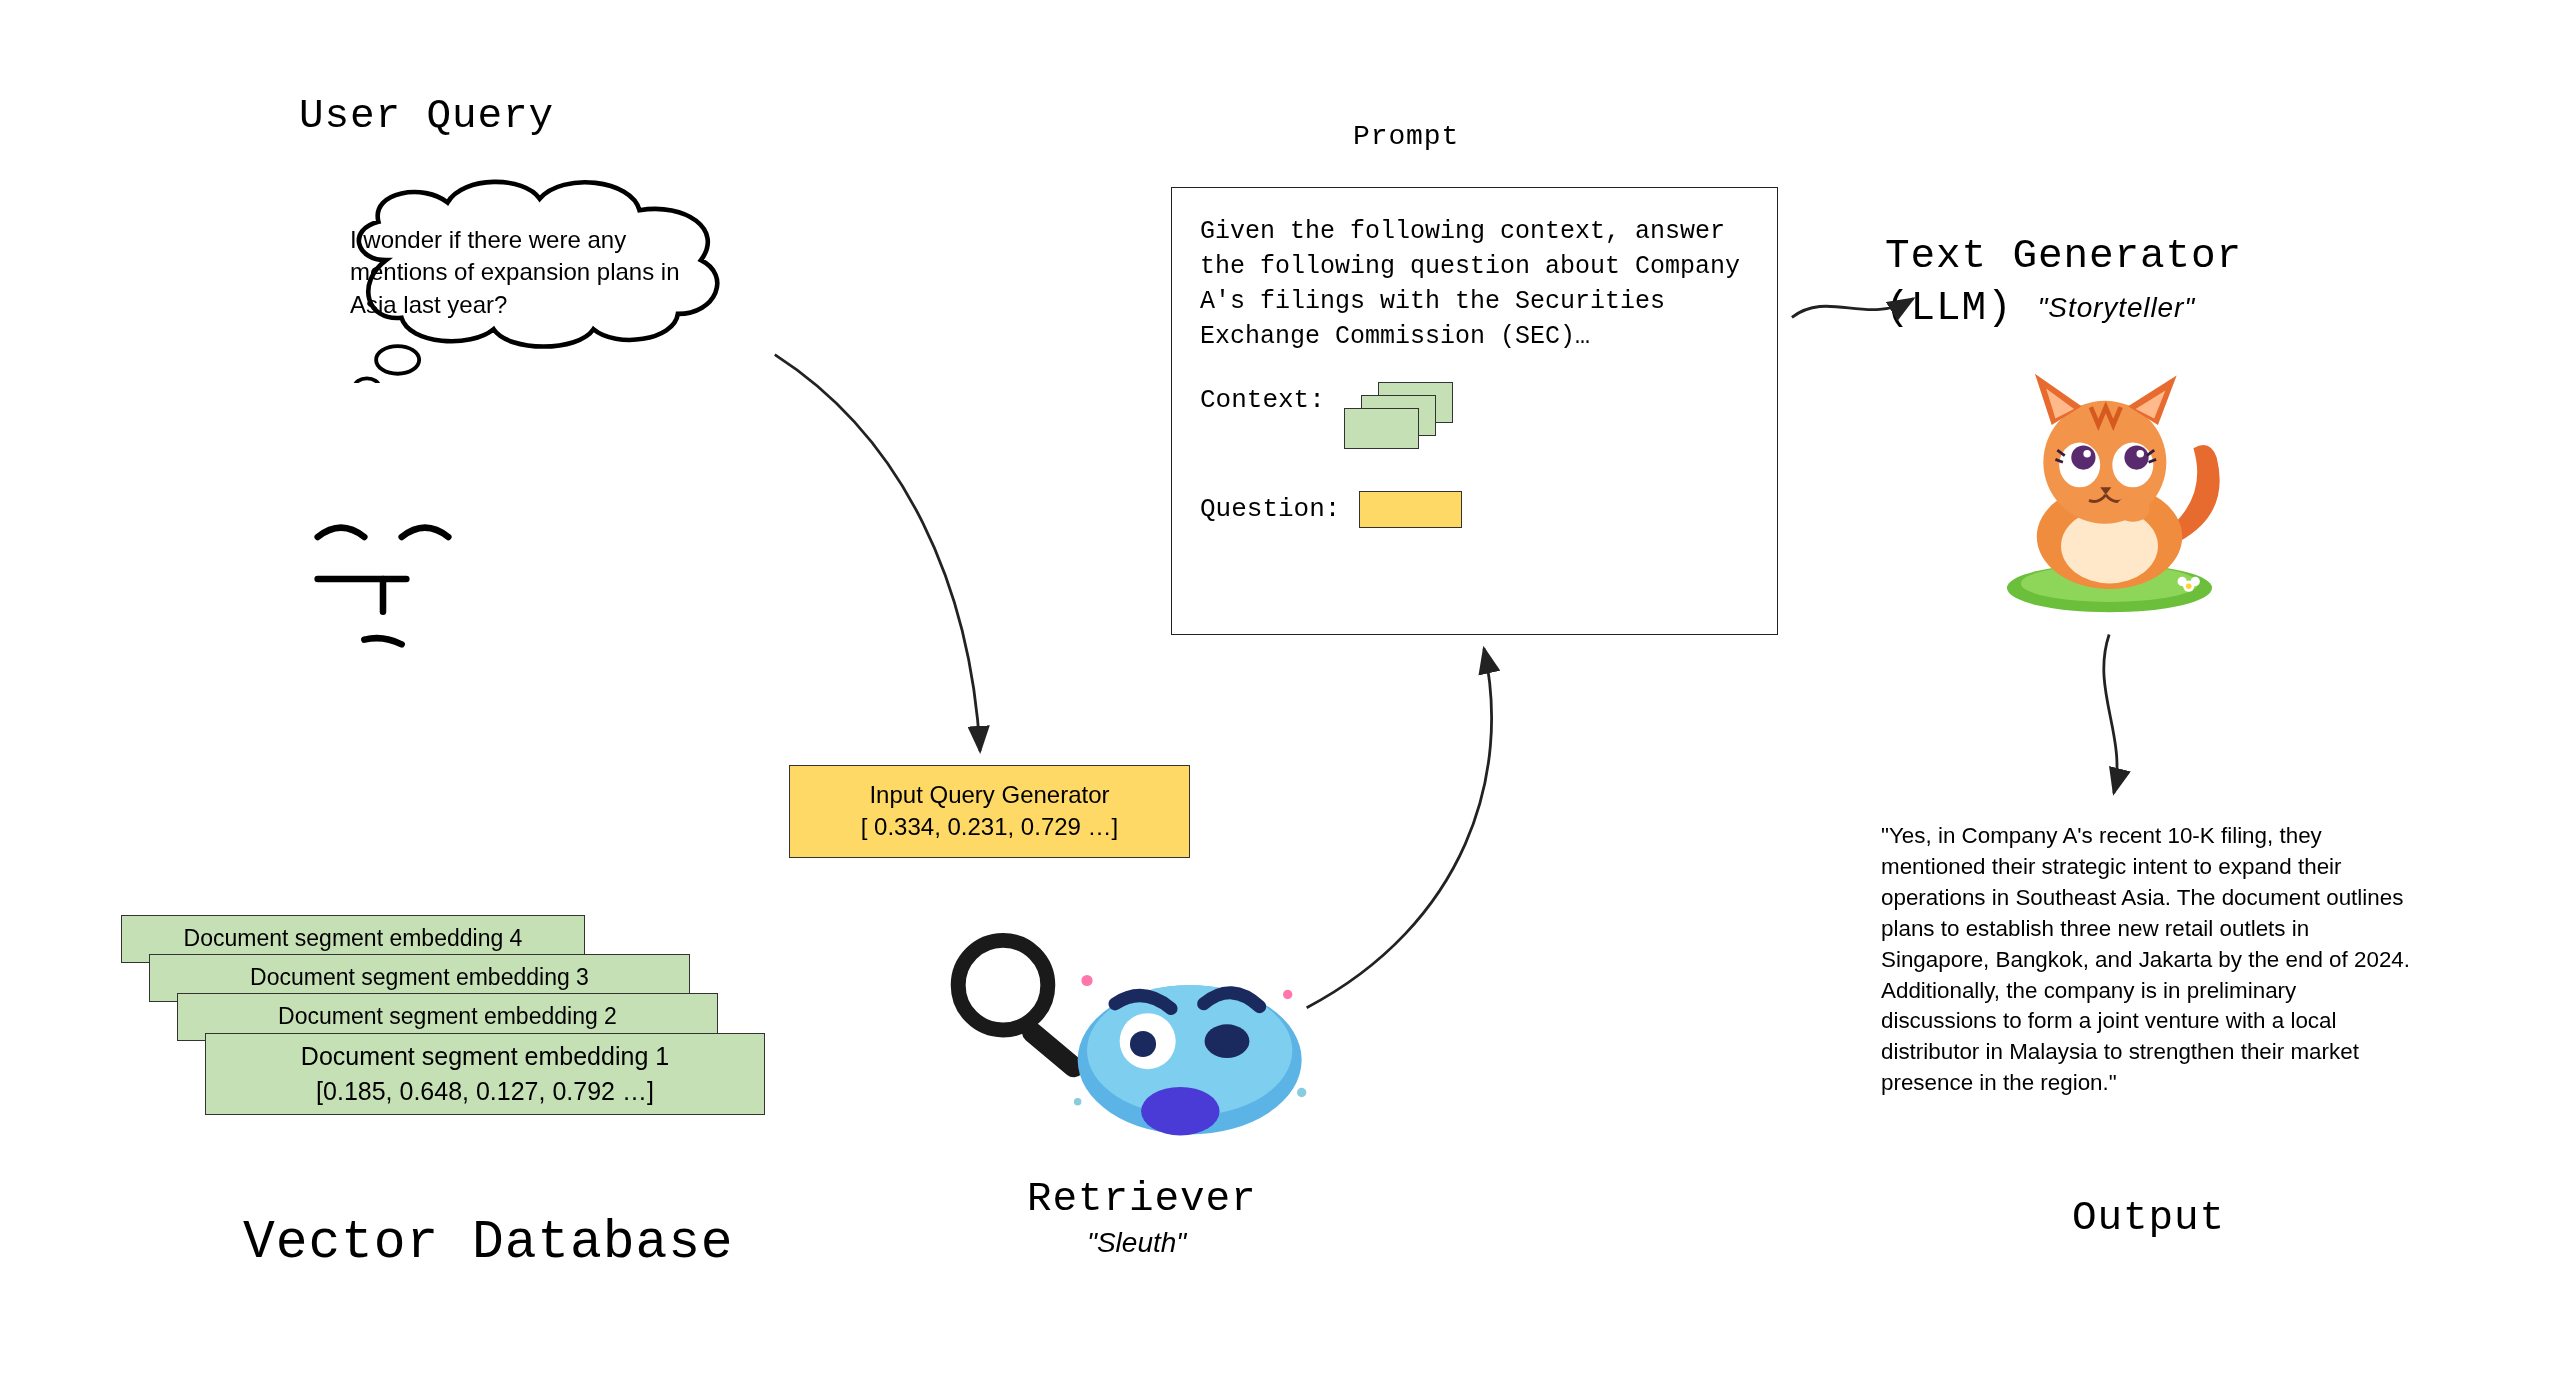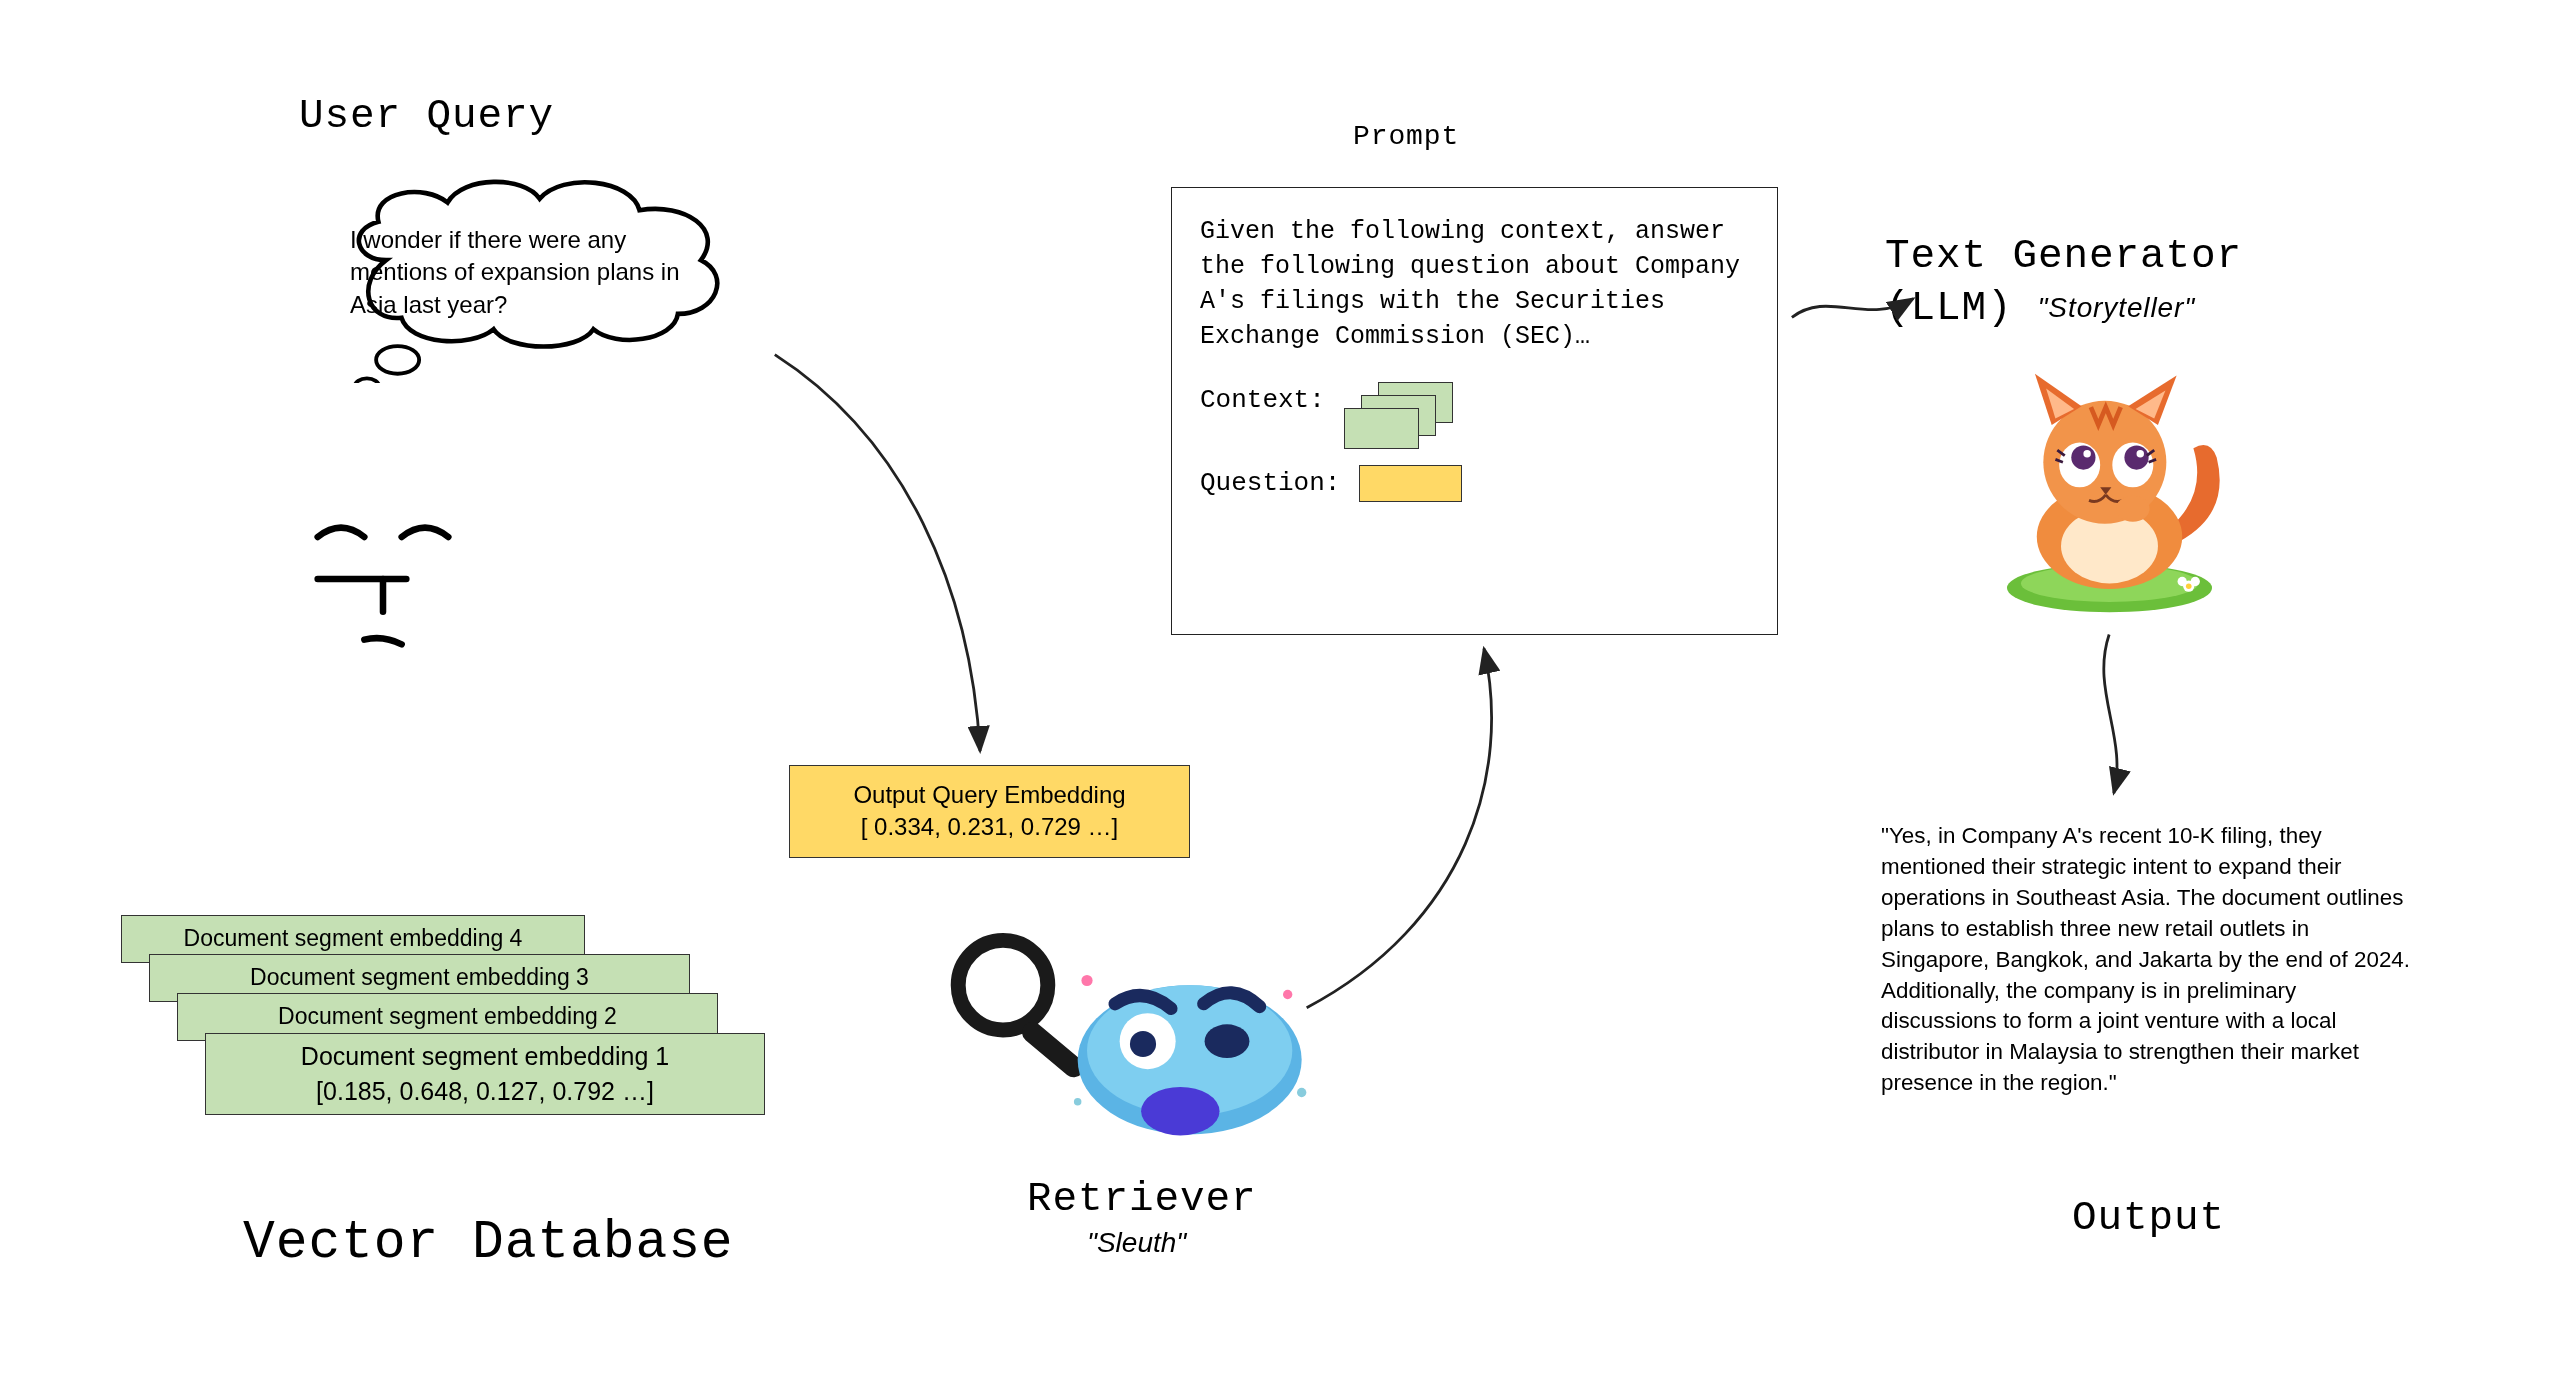--- a/index.html
+++ b/index.html
@@ -169,21 +169,21 @@
     line-height: 1.4;
   }
   .prompt-box .ctx-row {
     margin-top: 28px;
     display:flex;
     align-items:flex-start;
     gap: 18.7px;
     font-size: 26px;
   }
   .prompt-box .q-row {
-    margin-top: 18px;
+    margin-top: 44px;
     display:flex;
     align-items:center;
     gap: 18.7px;
     font-size: 26px;
     font-family: Liberation Mono, monospace;
   }
   .mini-stack {
     position: relative;
     width: 112px; height: 65px;
   }
@@ -261,21 +261,21 @@
 
 <svg class="face" viewBox="0 0 180 180">
   <path d="M 20 45 Q 45 25 70 45" fill="none" stroke="#000" stroke-width="7" stroke-linecap="round"></path>
   <path d="M 110 45 Q 135 25 160 45" fill="none" stroke="#000" stroke-width="7" stroke-linecap="round"></path>
   <line x1="20" y1="90" x2="115" y2="90" stroke="#000" stroke-width="7" stroke-linecap="round"></line>
   <line x1="90" y1="90" x2="90" y2="125" stroke="#000" stroke-width="7" stroke-linecap="round"></line>
   <path d="M 70 155 Q 90 150 110 160" fill="none" stroke="#000" stroke-width="7" stroke-linecap="round"></path>
 </svg>
 
 <div class="query-embed sans">
-  <div>Output Query Embedding</div>
+  <div>Input Query Generator</div>
   <div>[ 0.334, 0.231, 0.729 …]</div>
 </div>
 
 <div class="doc-stack">
   <div class="doc-card sans" style="left:0; top:0; width:464px;">Document segment embedding 4</div>
   <div class="doc-card sans" style="left:28px; top:39px; width:541px;">Document segment embedding 3</div>
   <div class="doc-card sans" style="left:56px; top:78px; width:541px;">Document segment embedding 2</div>
   <div class="doc-card front sans" style="left:84px; top:118px; width:560px;">
     <div>Document segment embedding 1</div>
     <div>[0.185, 0.648, 0.127, 0.792 …]</div>

